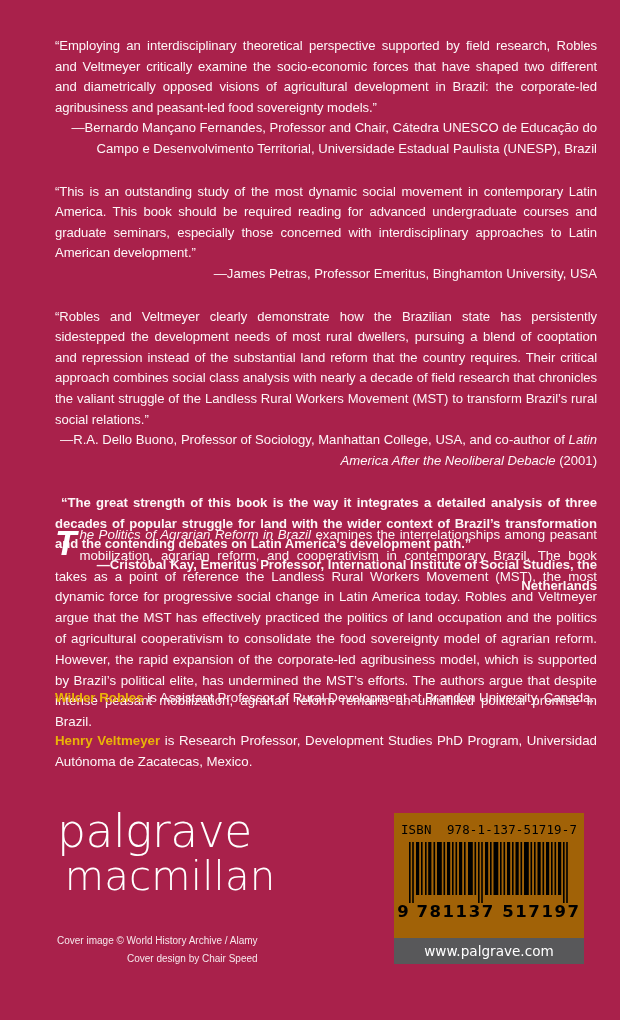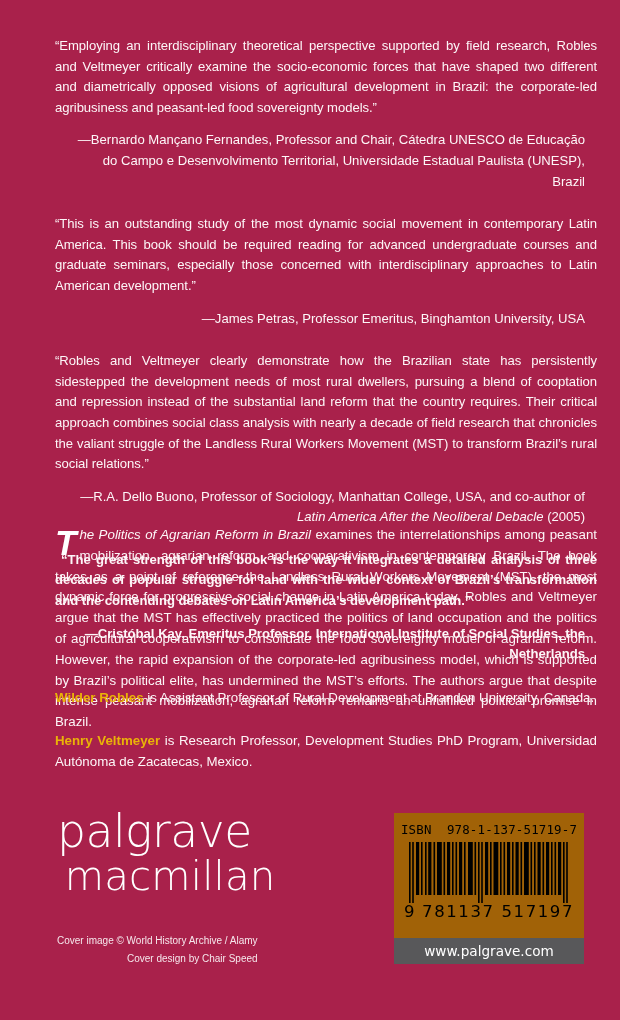--- a/index.html
+++ b/index.html
@@ -45,21 +45,21 @@
     margin: 0;
   }
   .blurb-text.indent {
     text-indent: 6px;
   }
   .blurb-attrib {
     font-size: 13.1px;
     line-height: 20.6px;
     text-align: right;
     color: #fdf6f8;
-    margin: 12px;
+    margin: 0;
   }
   .blurb-attrib .ital {
     font-style: italic;
   }
 
   
   .description {
     position: absolute;
     left: 55px;
     top: 525px;
@@ -177,20 +177,21 @@
     display: block;
   }
   .ean-digits {
     font-family: "DejaVu Sans", sans-serif;
     font-size: 16.5px;
     color: #000000;
     text-align: center;
     margin-top: -1px;
     letter-spacing: 1.6px;
     white-space: nowrap;
+    font-weight: bold;
   }
   .ean-digits .lead {
     margin-right: 6px;
   }
   .url-bar {
     position: absolute;
     left: 0;
     bottom: 0;
     width: 190px;
     height: 26px;
@@ -214,21 +215,21 @@
       <p class="blurb-attrib">—Bernardo Mançano Fernandes, Professor and Chair, Cátedra UNESCO de Educação do Campo e Desenvolvimento Territorial, Universidade Estadual Paulista (UNESP), Brazil</p>
     </div>
 
     <div class="blurb" style="margin-top:22px;">
       <p class="blurb-text">“This is an outstanding study of the most dynamic social movement in contemporary Latin America. This book should be required reading for advanced undergraduate courses and graduate seminars, especially those concerned with interdisciplinary approaches to Latin American development.”</p>
       <p class="blurb-attrib">—James Petras, Professor Emeritus, Binghamton University, USA</p>
     </div>
 
     <div class="blurb" style="margin-top:22px;">
       <p class="blurb-text">“Robles and Veltmeyer clearly demonstrate how the Brazilian state has persistently sidestepped the development needs of most rural dwellers, pursuing a blend of cooptation and repression instead of the substantial land reform that the country requires. Their critical approach combines social class analysis with nearly a decade of field research that chronicles the valiant struggle of the Landless Rural Workers Movement (MST) to transform Brazil’s rural social relations.”</p>
-      <p class="blurb-attrib"><span>—R.A. Dello Buono, Professor of Sociology, Manhattan College, USA, and co-author of </span><span class="ital">Latin America After the Neoliberal Debacle</span><span> (2005)</span></p>
+      <p class="blurb-attrib"><span>—R.A. Dello Buono, Professor of Sociology, Manhattan College, USA, and co-author of </span><span class="ital">Latin America After the Neoliberal Debacle</span><span> (2001)</span></p>
     </div>
 
     <div class="blurb" style="margin-top:22px;font-weight:bold;">
       <p class="blurb-text indent">“The great strength of this book is the way it integrates a detailed analysis of three decades of popular struggle for land with the wider context of Brazil’s transformation and the contending debates on Latin America’s development path.”</p>
       <p class="blurb-attrib">—Cristóbal Kay, Emeritus Professor, International Institute of Social Studies, the Netherlands</p>
     </div>
 
   </div>
 
   <div class="description">

